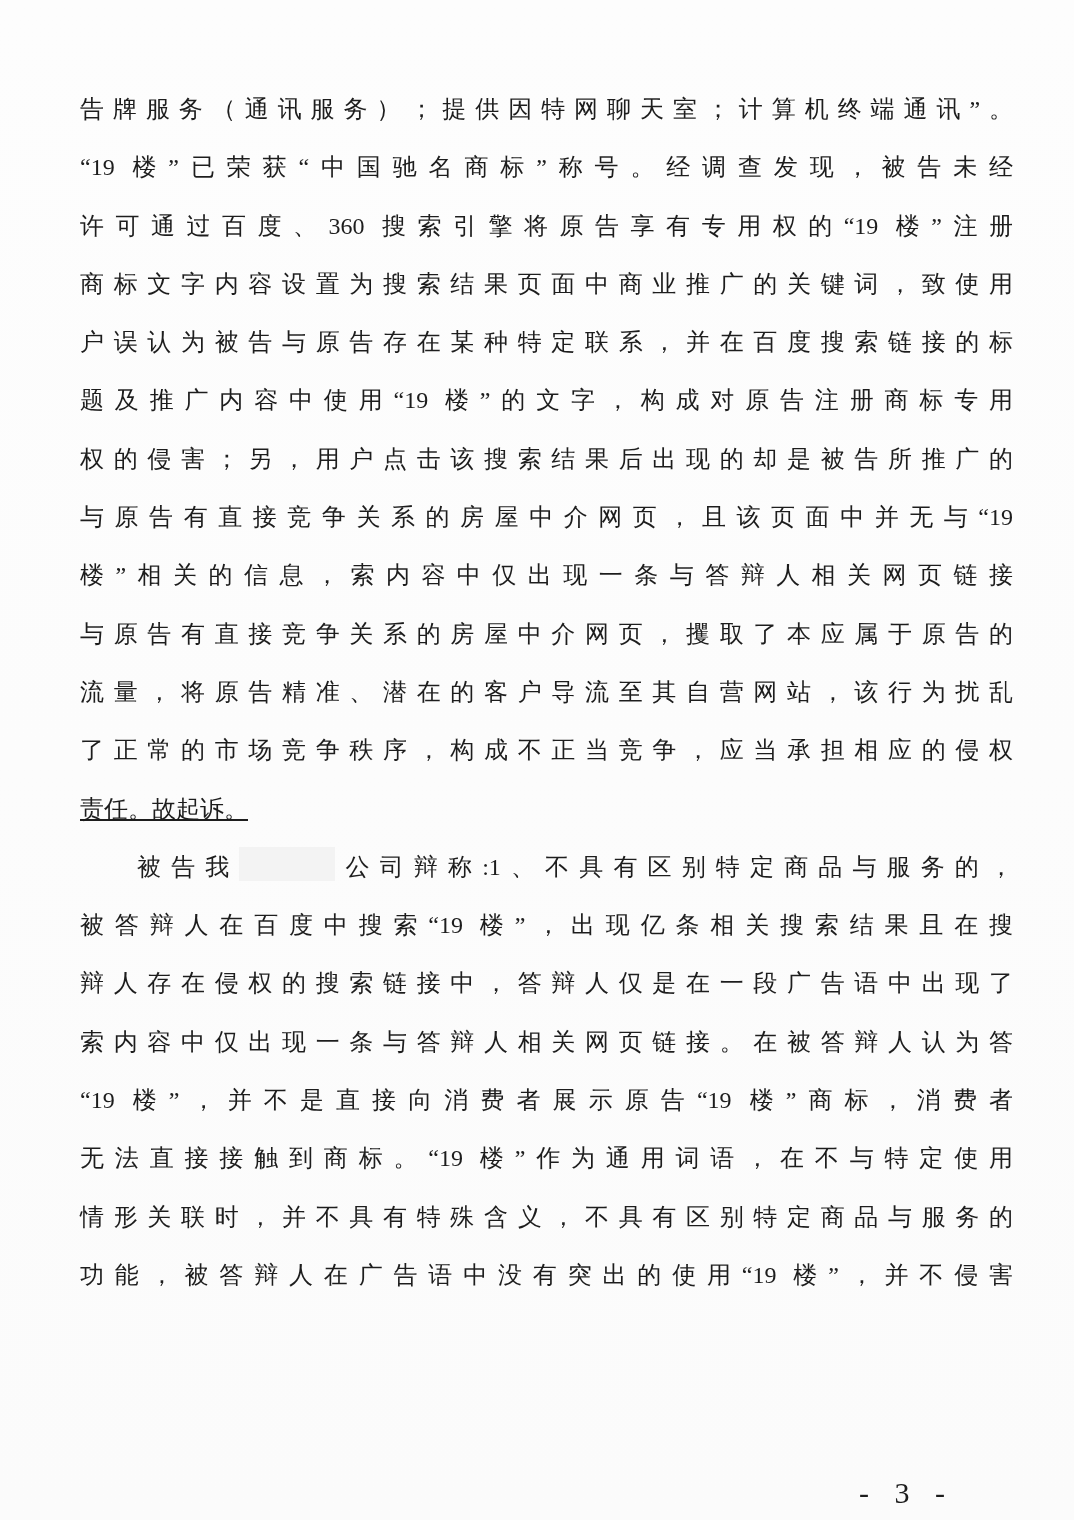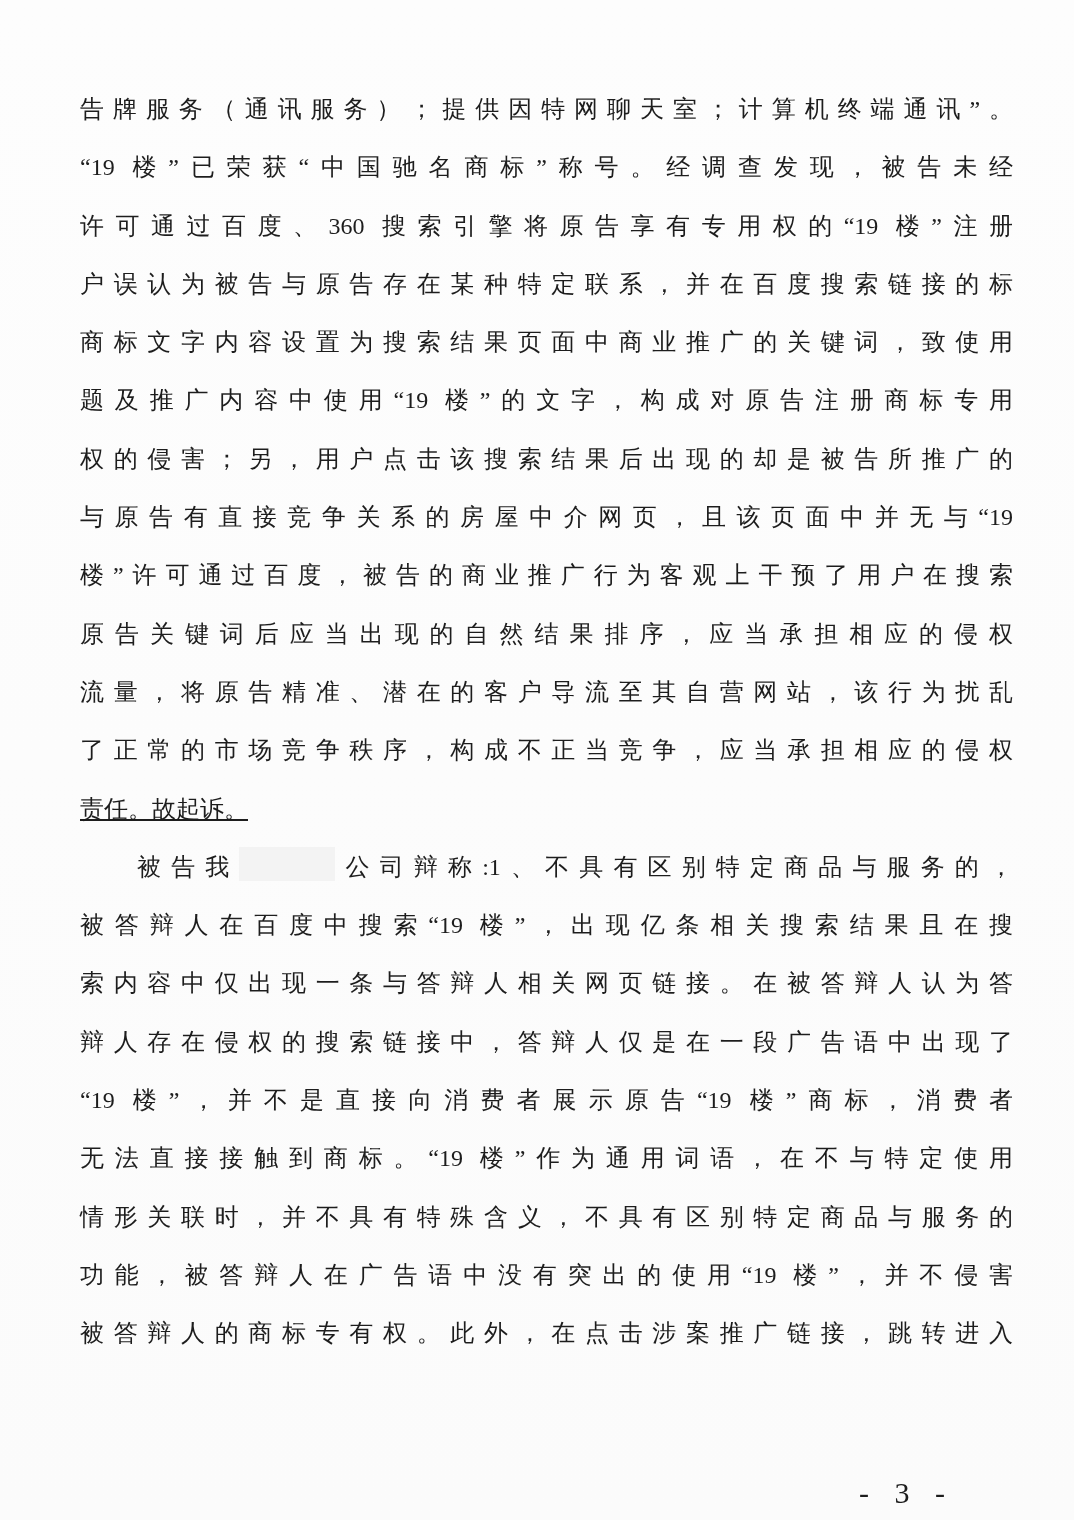--- a/index.html
+++ b/index.html
@@ -61,34 +61,33 @@
   }
 </style>
 </head>
 <body>
 
 <div class="page">
   <div class="text-area" id="text-area">
       <div class="line">告牌服务（通讯服务）；提供因特网聊天室；计算机终端通讯”。</div>
       <div class="line">“19 楼”已荣获“中国驰名商标”称号。经调查发现，被告未经</div>
       <div class="line">许可通过百度、360 搜索引擎将原告享有专用权的“19 楼”注册</div>
+      <div class="line">商标文字内容设置为搜索结果页面中商业推广的关键词，致使用</div>
       <div class="line">户误认为被告与原告存在某种特定联系，并在百度搜索链接的标</div>
-      <div class="line">商标文字内容设置为搜索结果页面中商业推广的关键词，致使用</div>
       <div class="line">题及推广内容中使用“19 楼”的文字，构成对原告注册商标专用</div>
       <div class="line">权的侵害；另，用户点击该搜索结果后出现的却是被告所推广的</div>
       <div class="line">与原告有直接竞争关系的房屋中介网页，且该页面中并无与“19</div>
-      <div class="line">楼”许可通过百度，被告的商业推广行为客观上干预了用户在搜索</div>
-      <div class="line">原告关键词后应当出现的自然结果排序，应当承担相应的侵权</div>
+      <div class="line">楼”相关的信息，索内容中仅出现一条与答辩人相关网页链接</div>
+      <div class="line">与原告有直接竞争关系的房屋中介网页，攫取了本应属于原告的</div>
       <div class="line">流量，将原告精准、潜在的客户导流至其自营网站，该行为扰乱</div>
       <div class="line">了正常的市场竞争秩序，构成不正当竞争，应当承担相应的侵权</div>
       <div class="line no-stretch">责任。故起诉。</div>
       <div class="line indent"><span>被告我</span><span class="redaction-gap"></span><span>公司辩称:1、不具有区别特定商品与服务的，</span></div>
       <div class="line">被答辩人在百度中搜索“19 楼”，出现亿条相关搜索结果且在搜</div>
+      <div class="line">辩人存在侵权的搜索链接中，答辩人仅是在一段广告语中出现了</div>
       <div class="line">索内容中仅出现一条与答辩人相关网页链接。在被答辩人认为答</div>
-      <div class="line">辩人存在侵权的搜索链接中，答辩人仅是在一段广告语中出现了</div>
       <div class="line">“19 楼”，并不是直接向消费者展示原告“19 楼”商标，消费者</div>
       <div class="line">无法直接接触到商标。“19 楼”作为通用词语，在不与特定使用</div>
       <div class="line">情形关联时，并不具有特殊含义，不具有区别特定商品与服务的</div>
       <div class="line">功能，被答辩人在广告语中没有突出的使用“19 楼”，并不侵害</div>
-      <div class="line">被答辩人的商标专有权。此外，在点击涉案推广链接，跳转进入</div>
     </div>
   <div class="pagenum">- 3 -</div>
 </div>
 
 </body></html>

